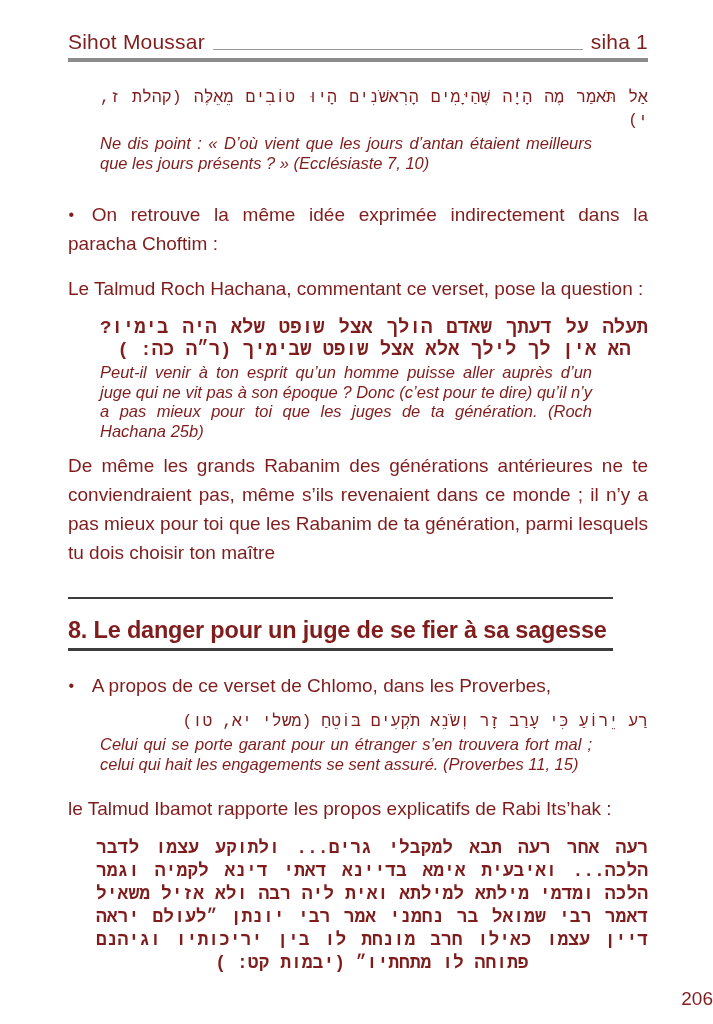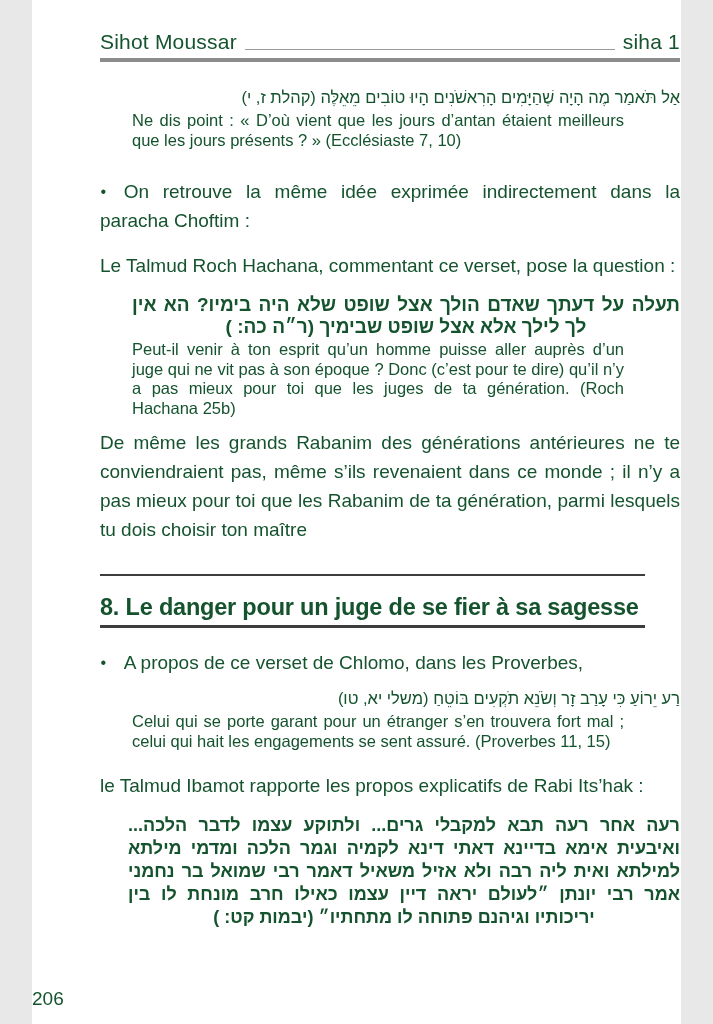--- a/index.html
+++ b/index.html
@@ -1,22 +1,22 @@
 <!DOCTYPE html>
 <html lang="fr"><head>
 <meta charset="utf-8">
 <style>
   html, body { margin: 0; padding: 0; background: #e8e8e8; }
   .page {
     position: relative;
-    width: 649px;
+    width: 713px;
     height: 1024px;
     margin: 0 auto;
     background: #ffffff;
-    color: #14532d;
+    color: #7f1d1d;
     font-family: "Liberation Sans", sans-serif;
     overflow: hidden;
   }
   .content {
     position: absolute;
     left: 68px;
     width: 580px;
     top: 30px;
   }
   
@@ -49,39 +49,40 @@
     display: inline-block;
     margin-right: 17px;
     transform: scale(0.85);
   }
   
   .quote { margin: 14px 0 0 32px; }
   .q-he {
     direction: rtl;
     unicode-bidi: embed;
     text-align: justify;
-    font-family: Liberation Sans, sans-serif;
+    font-family: Liberation Mono, monospace;
     font-size: 16.5px;
     line-height: 23px;
   }
   .q-he-big {
     font-weight: bold;
     font-size: 19px;
     line-height: 22px;
     text-align: justify;
     text-align-last: center;
   }
   .q-he-talmud {
     font-weight: bold;
     font-size: 18px;
     line-height: 23px;
     text-align: justify;
     text-align-last: center;
   }
   .q-fr {
+    font-style: italic;
     font-size: 16.5px;
     line-height: 19.5px;
     text-align: justify;
     margin: 2px 56px 0 0;
   }
   
   .section-heading {
     display: inline-block;
     margin-top: 30px;
     font-size: 23.5px;
@@ -90,21 +91,21 @@
     border-top: 2px solid #3d3d3d;
     border-bottom: 3px solid #3d3d3d;
     padding: 18px 6px 4px 0;
   }
   
   .footer {
     position: absolute;
     bottom: 14px;
     left: 0;
     width: 100%;
-    text-align: left;
+    text-align: right;
     font-size: 19px;
   }
 </style>
 </head>
 <body>
 
 <div class="page">
   <div class="content">
 
     <div class="header">

